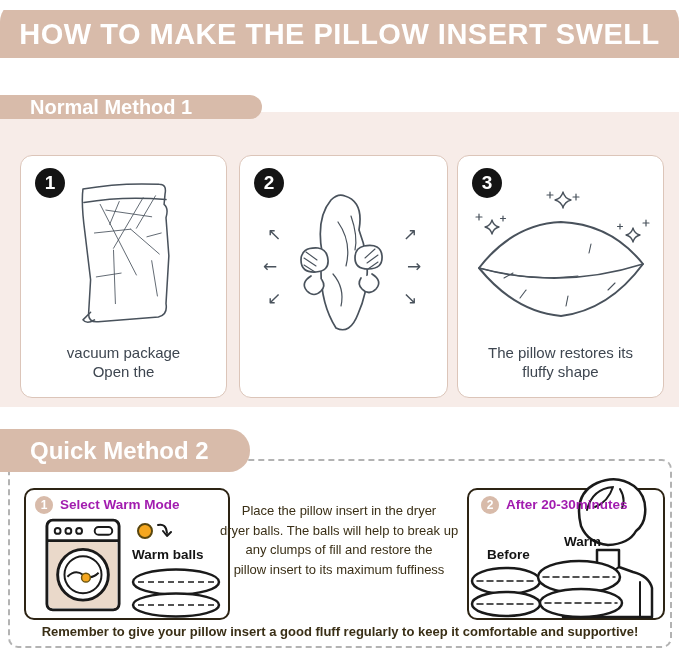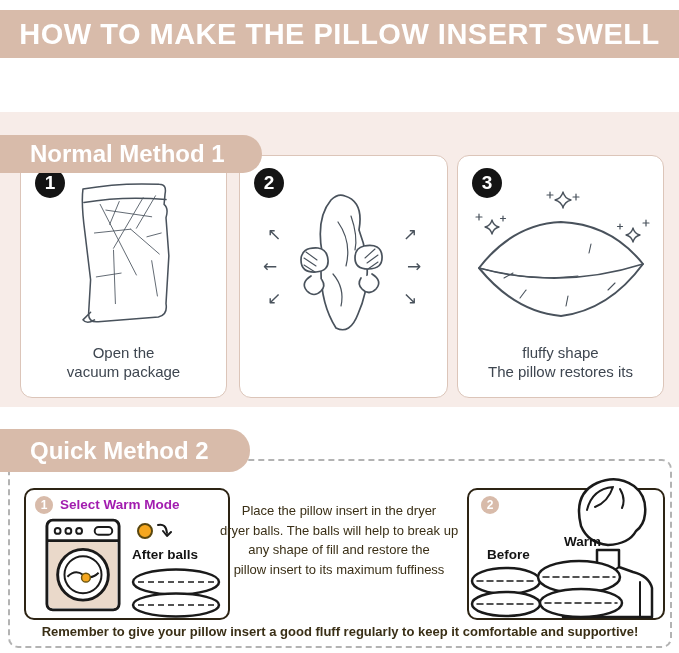--- a/index.html
+++ b/index.html
@@ -1,27 +1,27 @@
 <!DOCTYPE html>
 <html><head>
 <meta charset="utf-8">
 <style>
   html,body{margin:0;padding:0;background:#ffffff;}
   .page{position:relative;width:679px;height:653px;background:#ffffff;overflow:hidden;
-        font-family:"Liberation Sans", sans-serif;}
+        font-family:"Liberation Sans", sans-serif;border-radius:22px;}
 
   
   .banner{position:absolute;left:0;top:10px;width:679px;height:48px;background:#d8bbaa;
           display:flex;align-items:center;justify-content:center;}
   .banner span{color:#ffffff;font-size:29px;font-weight:700;letter-spacing:.5px;white-space:nowrap;}
 
   
   .pill{position:absolute;left:0;background:#d8bbaa;color:#fff;font-weight:700;
         display:flex;align-items:center;padding-left:30px;box-sizing:border-box;z-index:6;}
-  .pill1{top:95px;width:262px;height:38px;border-radius:0 19px 19px 0;font-size:24px;margin-top:40px;}
+  .pill1{top:95px;width:262px;height:24px;border-radius:0 19px 19px 0;font-size:20px;}
   .pill2{top:429px;width:250px;height:43px;border-radius:0 21px 21px 0;font-size:24px;}
 
   
   .panel{position:absolute;left:0;top:112px;width:679px;height:295px;background:#f7ece8;z-index:1;}
   .card{position:absolute;top:155px;height:243px;background:#ffffff;border:1.5px solid #dcc5b9;
         border-radius:12px;box-sizing:border-box;z-index:2;}
   .card1{left:20px;width:207px;}
   .card2{left:239px;width:209px;}
   .card3{left:457px;width:207px;}
   .badge{position:absolute;left:14px;top:12px;width:30px;height:30px;border-radius:50%;
@@ -76,22 +76,22 @@
           <path d="M83,62 L113,88"></path>
         <path d="M65,84 L67,140"></path>
           <path d="M105,95 L111,132"></path>
           <path d="M47,112 L73,108"></path>
         <path d="M71,33 L61,57"></path>
           <path d="M100,70 L115,66"></path>
       </g>
       <path d="M41,149 L33,157 Q37,162 45,157"></path>
     </svg>
     <div class="caption">
+      <div>vacuum package</div>
       <div>Open the</div>
-      <div>vacuum package</div>
     </div>
   </div>
 
   <div class="card card2">
     <div class="badge">2</div>
     <svg style="top:32px;" width="170" height="152" viewBox="0 0 170 152" fill="none" stroke="#49525c" stroke-width="1.7" stroke-linejoin="round" stroke-linecap="round">
       <path fill="#ffffff" d="M86,8 Q105,14 100,42 Q117,86 99,126 Q91,147 77,140 Q58,110 63,64 Q57,30 72,12 Q79,5 86,8 Z"></path>
       <path d="M79,34 Q93,54 87,78" stroke-width="1.2"></path>
       <path d="M74,86 Q86,100 82,118" stroke-width="1.2"></path>
       <path d="M92,28 Q99,48 96,62" stroke-width="1.2"></path>
@@ -133,22 +133,22 @@
       <g stroke-width="1.2">
         <path d="M80,6 v6 M77,9 h6"></path>
           <path d="M106,8 v6 M103,11 h6"></path>
         <path d="M9,28 v6 M6,31 h6"></path>
           <path d="M33,30 v5 M30.5,32.5 h5"></path>
         <path d="M150,38 v5 M147.5,40.5 h5"></path>
           <path d="M176,34 v6 M173,37 h6"></path>
       </g>
     </svg>
     <div class="caption">
+      <div>The pillow restores its</div>
       <div>fluffy shape</div>
-      <div>The pillow restores its</div>
     </div>
   </div>
 
   <div class="pill pill2">
     <span>Quick Method 2</span>
   </div>
 
   <div class="dashedbox">
 
     <div class="innerbox box-left">
@@ -169,54 +169,55 @@
         <circle cx="40" cy="59" r="19" stroke-width="2"></circle>
         <path d="M24,61 Q32,53 40,59 Q48,65 56,57" stroke-width="2"></path>
         <circle cx="43" cy="62" r="4.5" fill="#f5a71f" stroke="#6d550f" stroke-width="1.5"></circle>
       </svg>
 
       <svg class="abs" style="left:110px;top:30px;" width="36" height="26" viewBox="0 0 36 26">
         <circle cx="9" cy="11" r="7" fill="#f5a71f" stroke="#5a470f" stroke-width="2"></circle>
         <path d="M22,5 q8,-2 9,8" fill="none" stroke="#1a1a1a" stroke-width="2" stroke-linecap="round"></path>
         <path d="M27,11 l4,5 l4,-4" fill="none" stroke="#1a1a1a" stroke-width="2" stroke-linecap="round" stroke-linejoin="round"></path>
       </svg>
-      <div class="smalllabel" style="left:106px;top:57px;">After balls</div>
+      <div class="smalllabel" style="left:106px;top:57px;">Warm balls</div>
 
       <svg class="abs" style="left:102px;top:78px;" width="96" height="50" viewBox="0 0 96 50" fill="none" stroke="#1a1a1a">
         <ellipse cx="48" cy="14" rx="43" ry="12.5" fill="#ffffff" stroke-width="2.5"></ellipse>
         <path d="M10,14 H86" stroke-width="1.5" stroke-dasharray="6 4"></path>
         <ellipse cx="48" cy="37" rx="43" ry="11.5" fill="#ffffff" stroke-width="2.5"></ellipse>
         <path d="M10,37 H86" stroke-width="1.5" stroke-dasharray="6 4"></path>
       </svg>
     </div>
 
     <div class="desc">
       <div>Place the pillow insert in the dryer</div>
       <div>dryer balls. The balls will help to break up</div>
-      <div>any shape of fill and restore the</div>
+      <div>any clumps of fill and restore the</div>
       <div>pillow insert to its maximum fuffiness</div>
     </div>
 
     <div class="innerbox box-right">
       <svg class="abs" style="left:0;top:-14px;overflow:visible;" width="193" height="141" viewBox="0 0 193 141" fill="none" stroke="#1a1a1a" stroke-linejoin="round" stroke-linecap="round">
         <path d="M94,141 V118 Q96,100 114,96 L128,91 L128,74 L150,74 L150,91 L164,96 Q180,100 183,112 V141 Z" fill="#ffffff" stroke-width="2.5"></path>
         <path d="M128,91 Q139,100 150,91" stroke-width="2"></path>
         <path d="M171,106 V141" stroke-width="2"></path>
         <path d="M112,50 Q104,18 128,7 Q148,-2 165,10 Q178,20 176,38 Q175,49 167,55 Q160,68 139,69 Q119,67 112,50 Z" fill="#ffffff" stroke-width="2.5"></path>
         <path d="M118,34 Q123,13 144,11 M144,11 Q139,26 126,31 M151,13 Q157,23 153,32" stroke-width="2"></path>
         <ellipse cx="37" cy="105" rx="34" ry="13" fill="#ffffff" stroke-width="2.5"></ellipse>
         <path d="M8,105 H66" stroke-width="1.5" stroke-dasharray="6 4"></path>
         <ellipse cx="37" cy="128" rx="34" ry="12" fill="#ffffff" stroke-width="2.5"></ellipse>
         <path d="M8,128 H66" stroke-width="1.5" stroke-dasharray="6 4"></path>
         <ellipse cx="110" cy="101" rx="41" ry="16" fill="#ffffff" stroke-width="2.5"></ellipse>
         <path d="M74,101 H146" stroke-width="1.5" stroke-dasharray="6 4"></path>
         <ellipse cx="112" cy="127" rx="41" ry="14" fill="#ffffff" stroke-width="2.5"></ellipse>
         <path d="M76,127 H148" stroke-width="1.5" stroke-dasharray="6 4"></path>
       </svg>
       <div class="badge-tan" style="left:12px;top:6px;">2</div>
+      <div class="boxtitle" style="left:37px;top:7px;">After 20-30minutes</div>
       <div class="smalllabel" style="left:18px;top:57px;">Before</div>
       <div class="smalllabel" style="left:95px;top:44px;">Warm</div>
     </div>
 
     <div class="footer">Remember to give your pillow insert a good fluff regularly to keep it comfortable and supportive!</div>
   </div>
 
 </div>
 
 </body></html>

